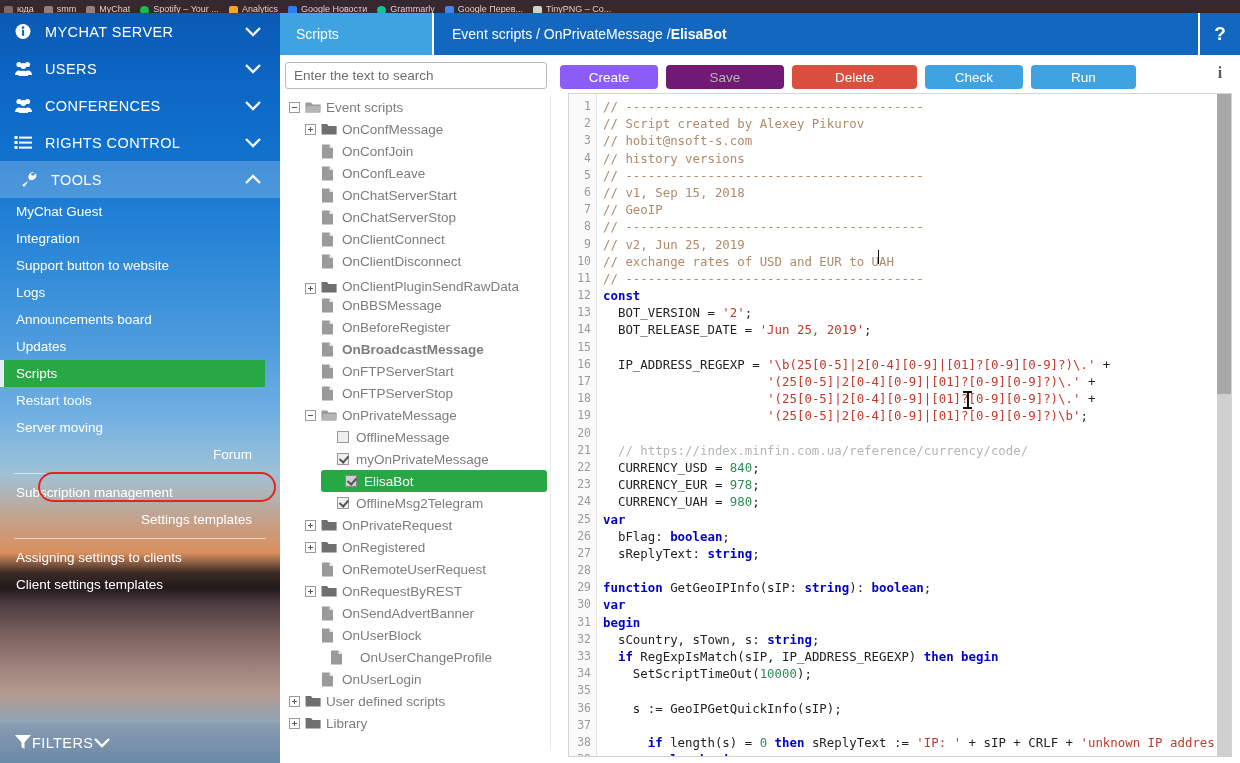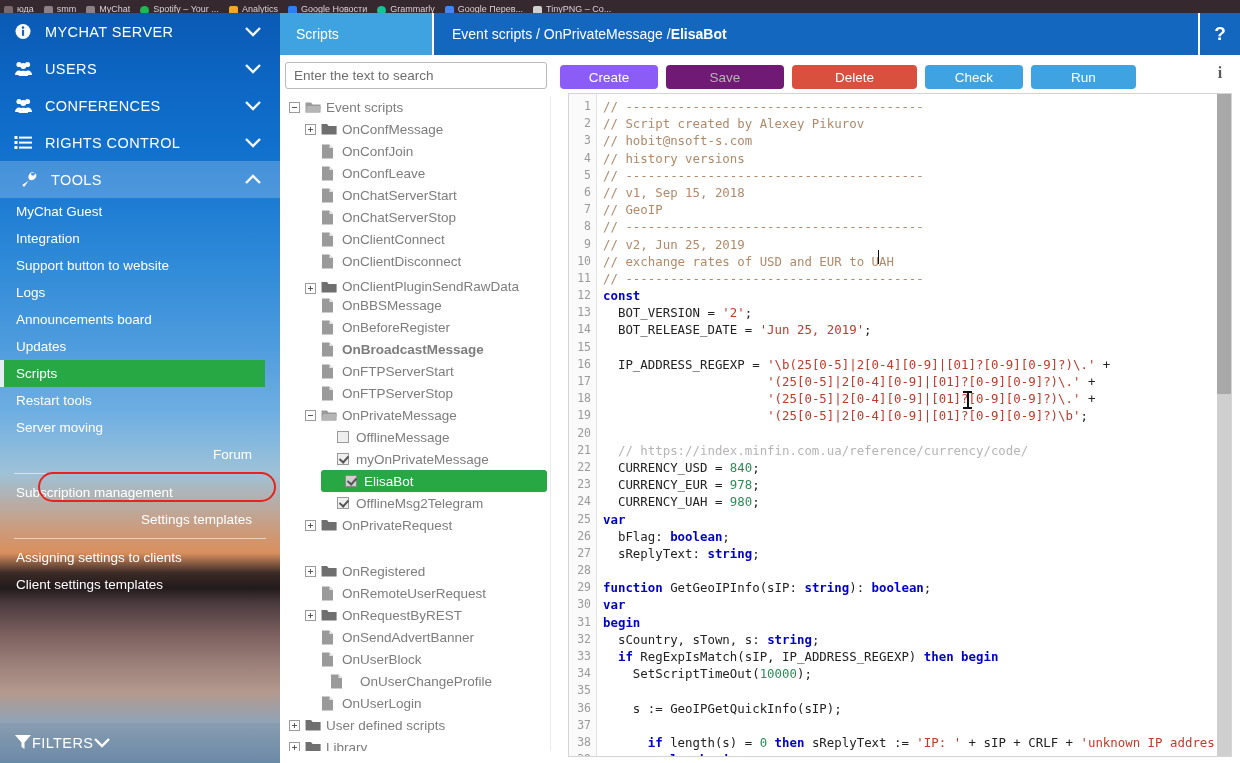--- a/index.html
+++ b/index.html
@@ -549,21 +549,21 @@
       <span class="cb checked"></span>
       <span>OfflineMsg2Telegram</span>
     </div>
     <div class="tnode" style="padding-left: 20px;">
       <span class="exp plus"></span>
       <span class="ico"><svg width="16" height="14" viewBox="0 0 16 14">
           <path d="M0.5 2h5.5l1.6 2h8v8.5h-15z" fill="#6f6f6f"></path>
         </svg></span>
       <span>OnPrivateRequest</span>
     </div>
-    <div class="tnode" style="padding-left: 20px; margin-top: 24px;">
+    <div class="tnode" style="padding-left: 20px;">
       <span class="exp plus"></span>
       <span class="ico"><svg width="16" height="14" viewBox="0 0 16 14">
           <path d="M0.5 2h5.5l1.6 2h8v8.5h-15z" fill="#6f6f6f"></path>
         </svg></span>
       <span>OnRegistered</span>
     </div>
     <div class="tnode" style="padding-left: 20px;">
       <span class="exp-spacer"></span>
       <span class="ico"><svg width="13" height="15" viewBox="0 0 13 15">
           <path d="M1 0.5h7.5L12 4v10.5H1z" fill="#9a9a9a"></path>

